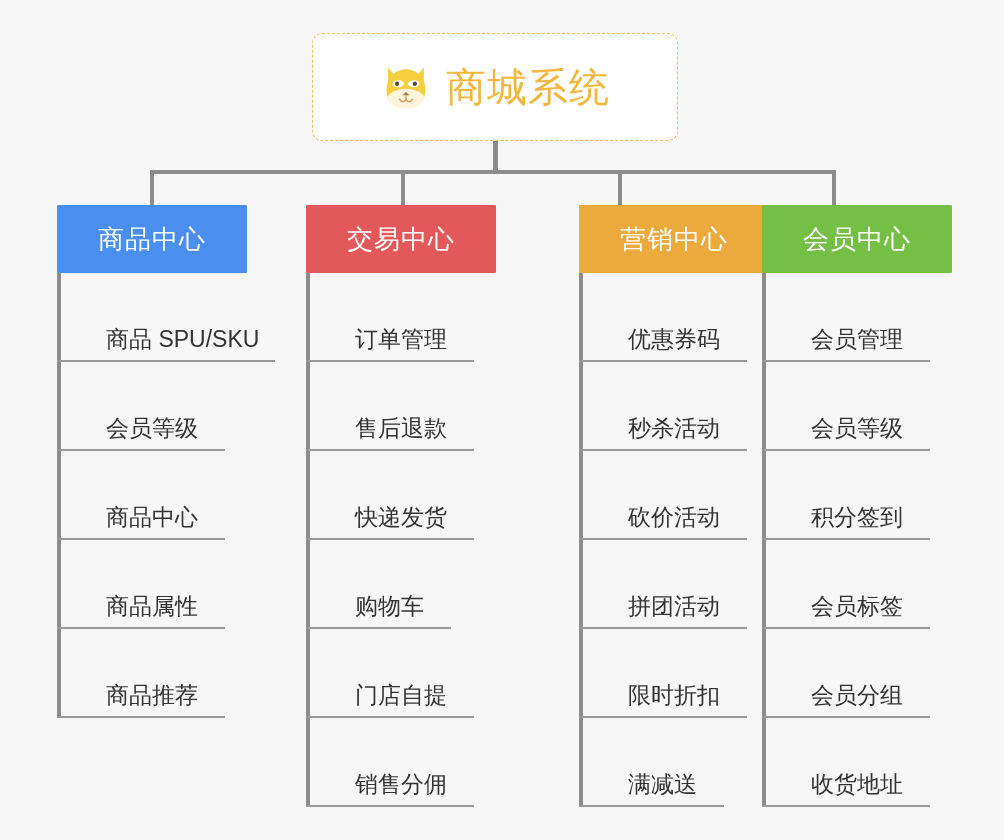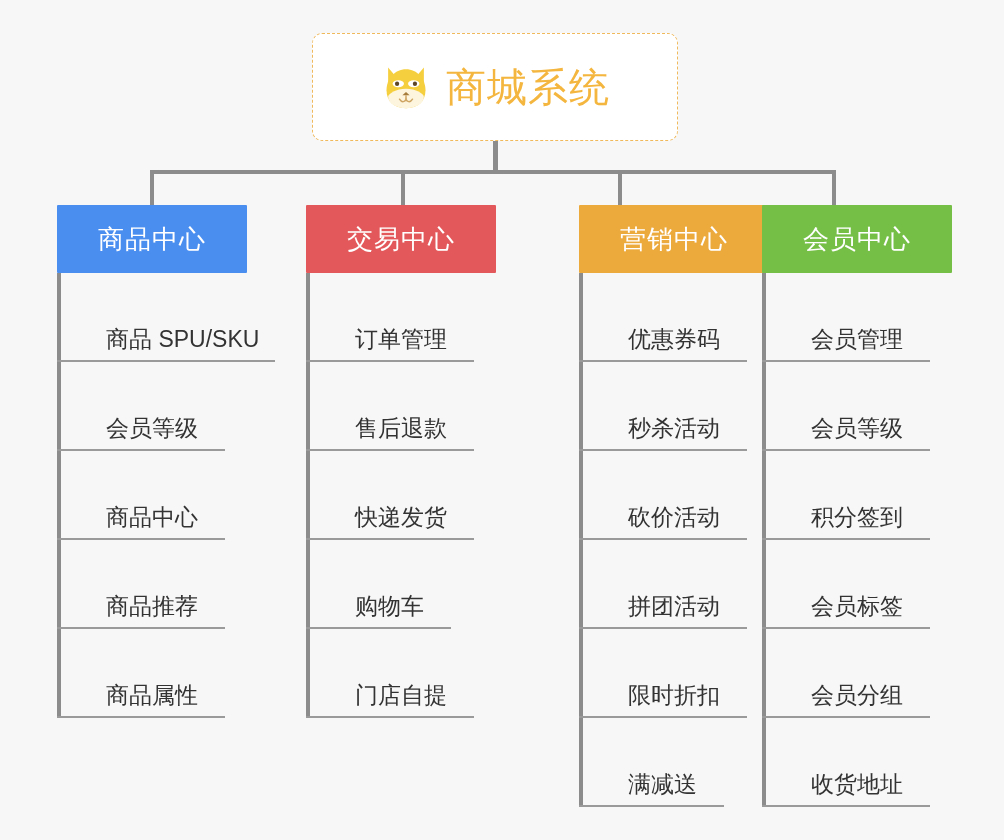--- a/index.html
+++ b/index.html
@@ -157,25 +157,25 @@
       </div>
       <div class="item">
         <span class="item-label">会员等级</span>
         <span class="item-underline" style="width: 168px;"></span>
       </div>
       <div class="item">
         <span class="item-label">商品中心</span>
         <span class="item-underline" style="width: 168px;"></span>
       </div>
       <div class="item">
+        <span class="item-label">商品属性</span>
+        <span class="item-underline" style="width: 168px;"></span>
+      </div>
+      <div class="item">
         <span class="item-label">商品推荐</span>
-        <span class="item-underline" style="width: 168px;"></span>
-      </div>
-      <div class="item">
-        <span class="item-label">商品属性</span>
         <span class="item-underline" style="width: 168px;"></span>
       </div>
     </div>
   </div>
 
   <div class="column col-1">
     <div class="cat-box" style="background: rgb(227, 89, 91);">
       <span>交易中心</span>
     </div>
     <div class="items" style="border-left-color: rgb(140, 140, 140);">
@@ -192,20 +192,24 @@
         <span class="item-underline" style="width: 168px;"></span>
       </div>
       <div class="item">
         <span class="item-label">购物车</span>
         <span class="item-underline" style="width: 145px;"></span>
       </div>
       <div class="item">
         <span class="item-label">门店自提</span>
         <span class="item-underline" style="width: 168px;"></span>
       </div>
+      <div class="item">
+        <span class="item-label">销售分佣</span>
+        <span class="item-underline" style="width: 168px;"></span>
+      </div>
     </div>
   </div>
 
   <div class="column col-2">
     <div class="cat-box" style="background: rgb(236, 169, 60);">
       <span>营销中心</span>
     </div>
     <div class="items" style="border-left-color: rgb(140, 140, 140);">
       <div class="item">
         <span class="item-label">优惠券码</span>

